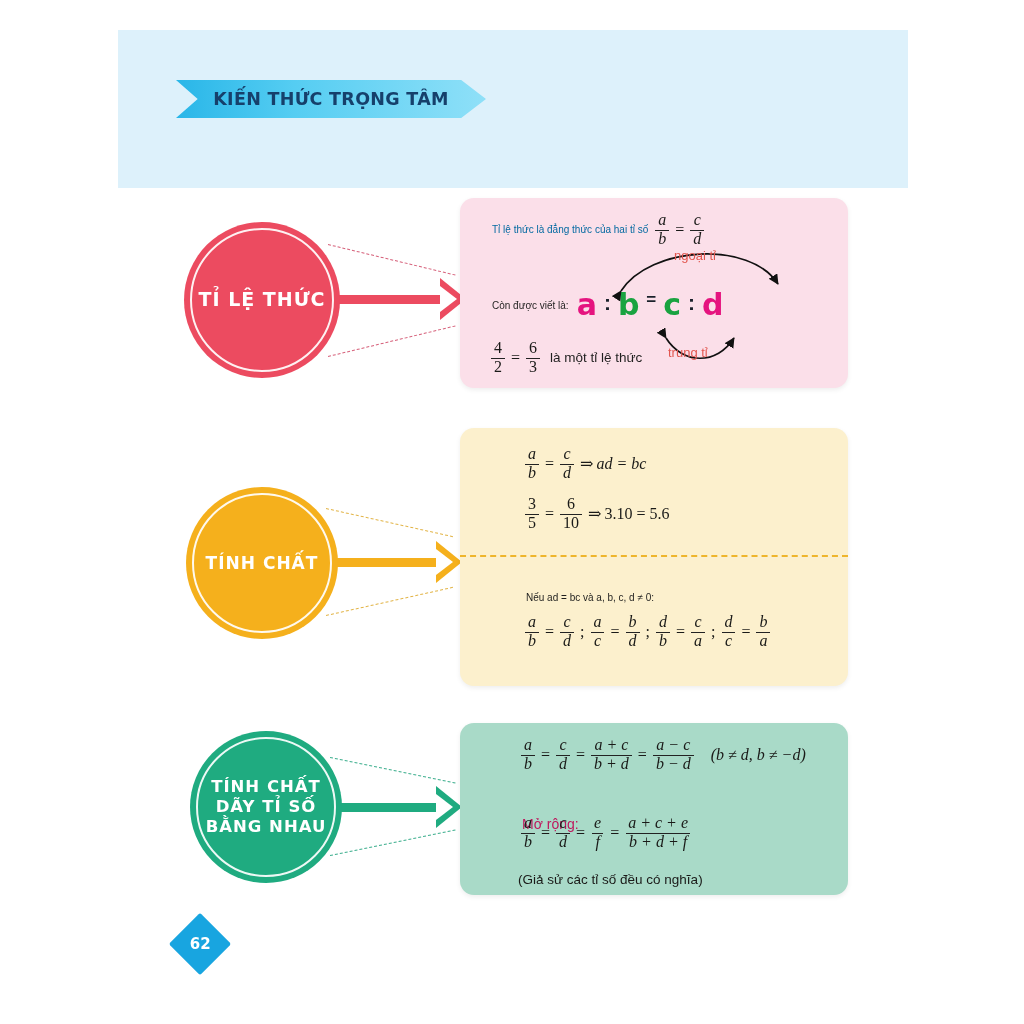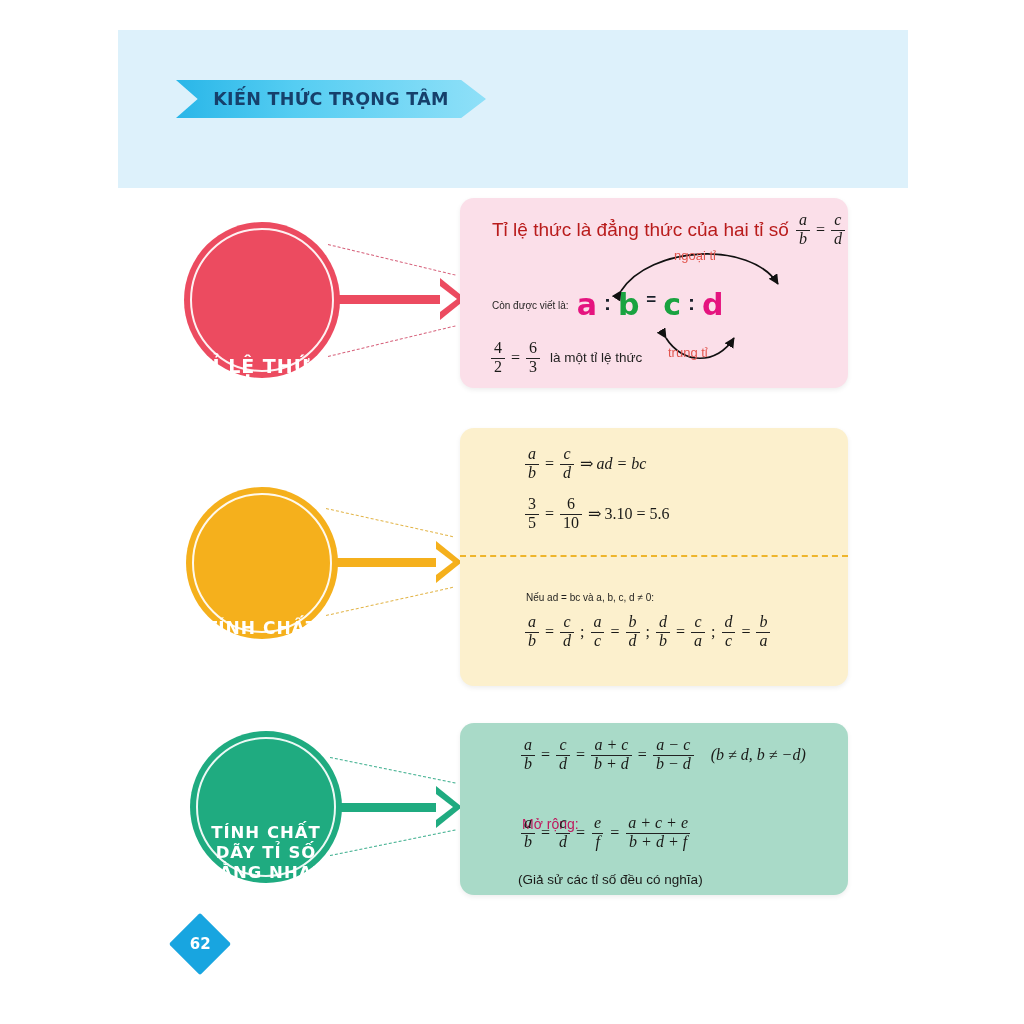--- a/index.html
+++ b/index.html
@@ -33,21 +33,21 @@
     text-align:right;color:#1b9be0;font-weight:bold;
     font-size:25px;line-height:34px;letter-spacing:.6px;
     font-family:"DejaVu Sans","Liberation Sans",sans-serif;
     text-shadow:0 1px 0 rgba(255,255,255,.7);
   }
   .head-title .l2{font-size:25px;}
 
   
   .circle{
     position:absolute;border-radius:50%;
-    display:flex;align-items:flex-end;justify-content:center;
+    display:flex;align-items:center;justify-content:center;
     color:#ffffff;font-weight:bold;text-align:center;
     font-family:"DejaVu Sans","Liberation Sans",sans-serif;
     letter-spacing:1px;line-height:1.22;
     box-sizing:border-box;
   }
   .circle::after{
     content:"";position:absolute;left:6px;top:6px;right:6px;bottom:6px;
     border:2px solid rgba(255,255,255,.92);border-radius:50%;
   }
   .circle span{position:relative;z-index:2;display:block;}
@@ -81,21 +81,21 @@
         vertical-align:middle;margin:0 3px;line-height:1.05;}
   .frac .num{padding:0 3px;}
   .frac .den{padding:0 3px;border-top:1.3px solid #222;margin-top:1px;}
   .mi{font-style:italic;font-family:"Liberation Serif","DejaVu Serif",serif;}
   .mo{margin:0 3px;font-family:"Liberation Serif","DejaVu Serif",serif;}
   .math{font-size:16px;display:inline-flex;align-items:center;
         font-family:"Liberation Serif","DejaVu Serif",serif;color:#1a1a18;}
 
   
   #c1-line1{position:absolute;left:32px;top:14px;display:flex;align-items:center;gap:4px;}
-  #c1-line1 .txt{font-size:19px;color:#b91c1c;}
+  #c1-line1 .txt{font-size:10px;color:#0369a1;}
   #c1-line2{position:absolute;left:32px;top:92px;display:flex;align-items:center;}
   #c1-line2 .txt{font-size:10px;color:#1f1f1e;margin-right:8px;}
   .bubble{
     font-family:"DejaVu Sans","Liberation Sans",sans-serif;
     font-weight:bold;font-size:30px;line-height:1;display:inline-block;
   }
   .bub-a,.bub-d{color:#e5147f;}
   .bub-b,.bub-c{color:#19a340;}
   .colon{color:#19202a;font-weight:bold;font-size:21px;margin:0 7px;line-height:1;position:relative;top:-3px;}
   .eqs{color:#19202a;font-weight:bold;font-size:17px;margin:0 7px;position:relative;top:-5px;}

